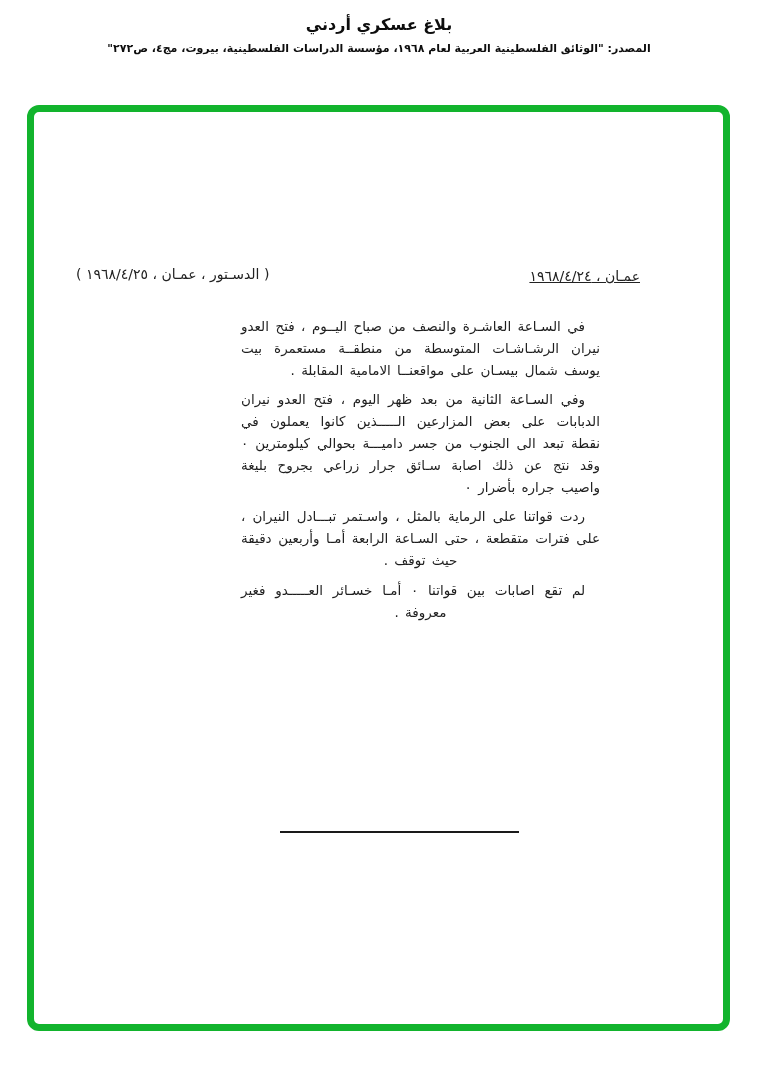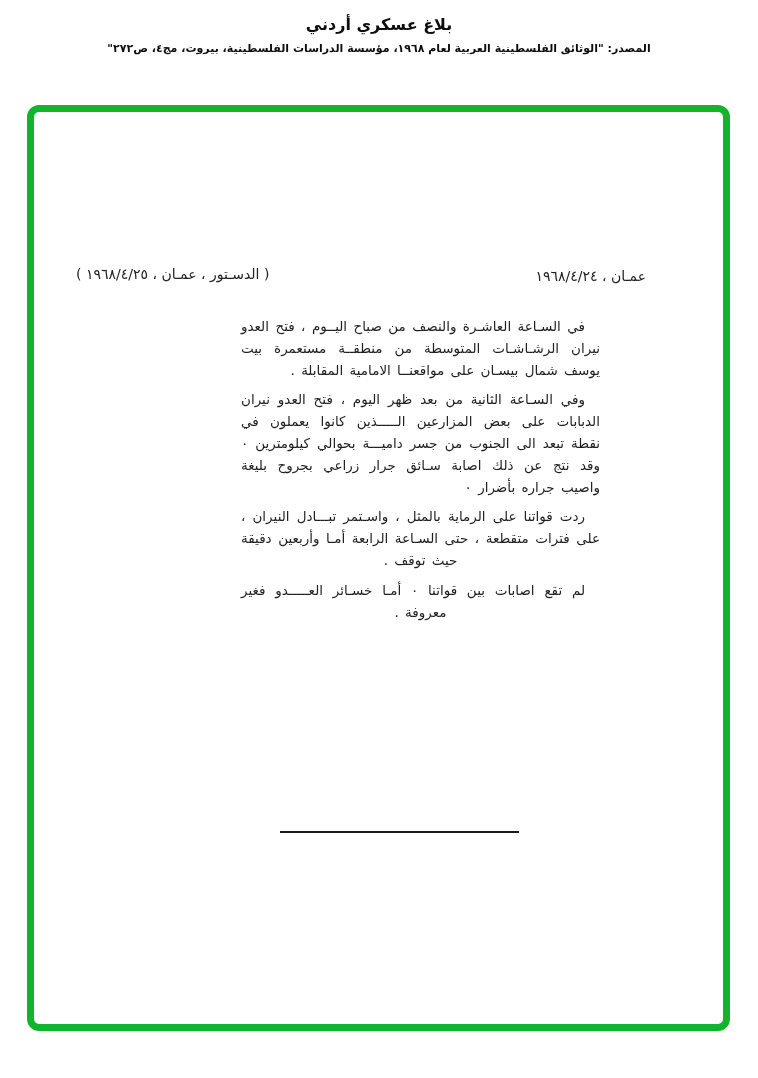--- a/index.html
+++ b/index.html
@@ -56,25 +56,26 @@
     right: 108px;
     direction: rtl;
     font-size: 17.5px;
     font-weight: 700;
     color: #1a1a1a;
     white-space: nowrap;
   }
   .doc-dateline {
     position: absolute;
     top: 268px;
-    right: 112px;
+    right: 118px;
     direction: rtl;
     font-size: 14px;
     color: #222222;
     white-space: nowrap;
+    text-decoration: underline;
   }
   .doc-citation {
     position: absolute;
     top: 266px;
     left: 76px;
     direction: rtl;
     font-size: 14px;
     color: #222222;
     white-space: nowrap;
     text-align: center;

